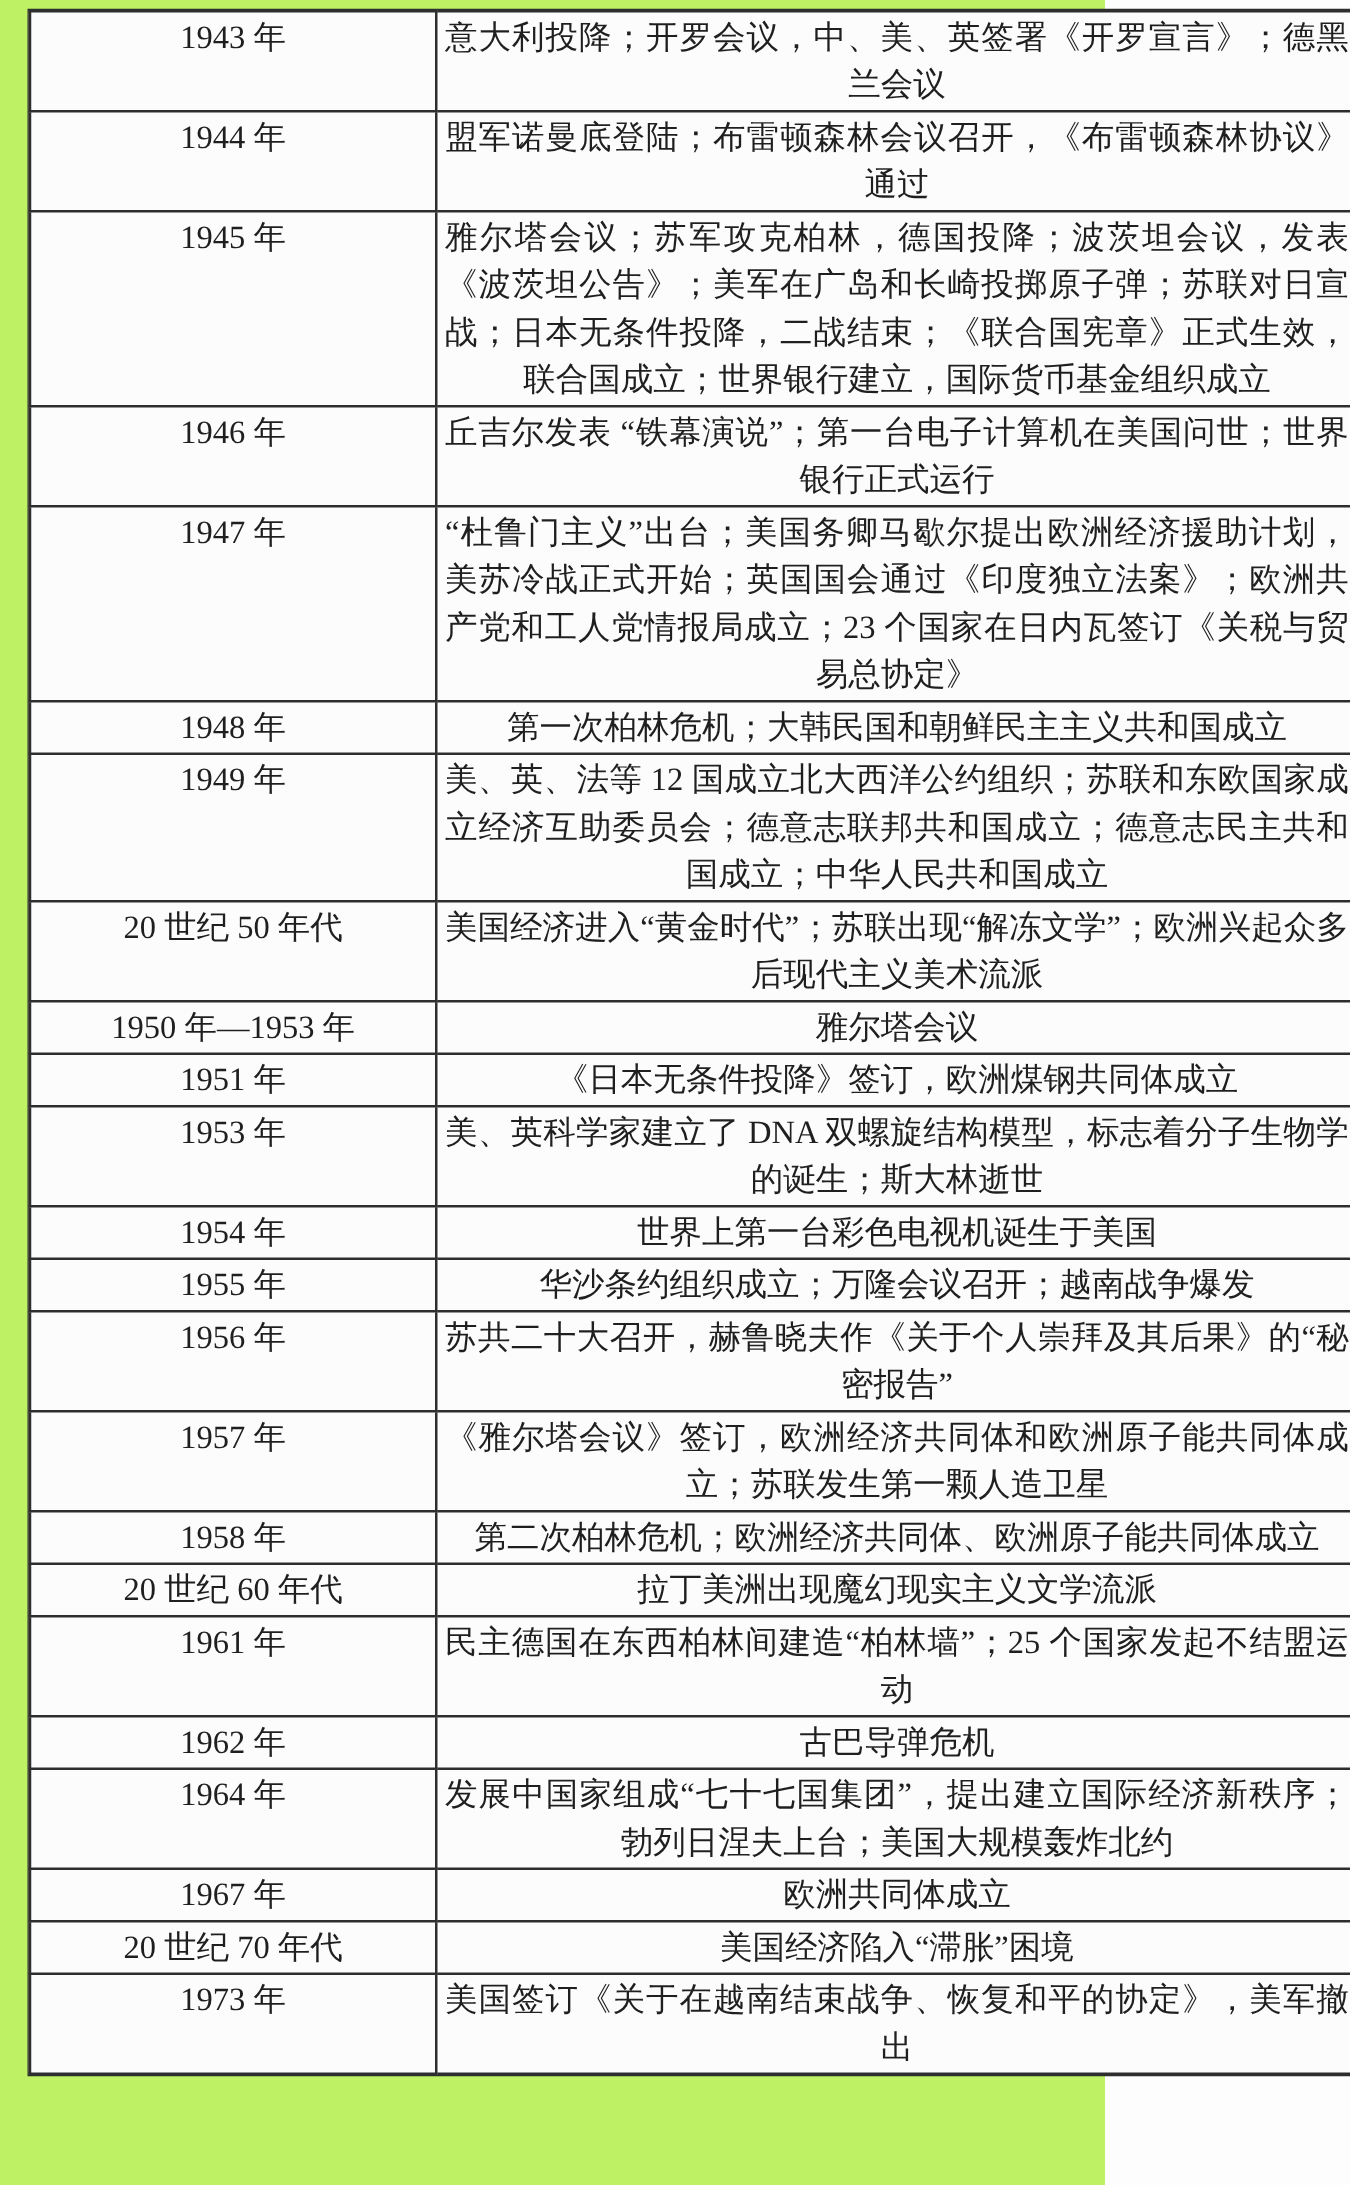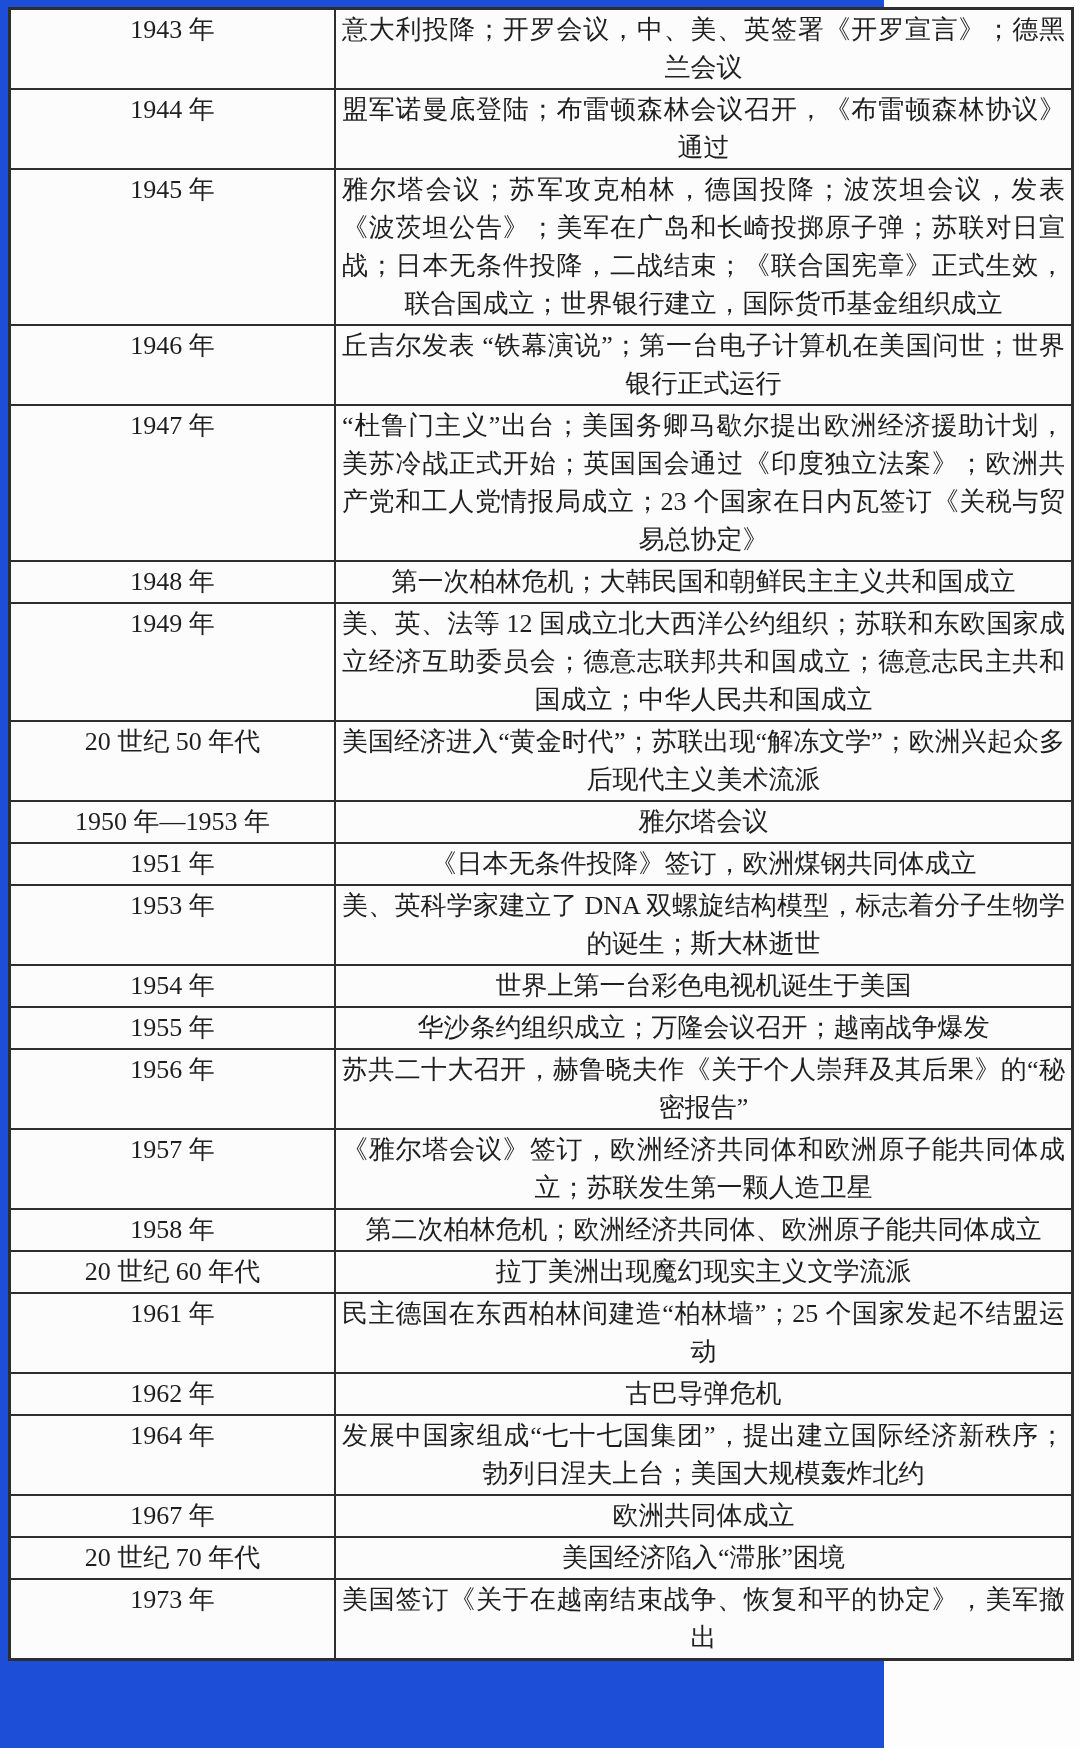--- a/index.html
+++ b/index.html
@@ -6,25 +6,25 @@
     margin: 0;
     padding: 0;
     background: #fdfdfd;
     width: 1080px;
     height: 1748px;
     overflow: hidden;
   }
   .page {
     width: 884px;
     height: 1748px;
-    background: #1d4ed8;
+    background: #bef264;
     font-family: "Liberation Serif", "DejaVu Serif", serif;
     color: #1f1f1f;
     box-sizing: border-box;
-    padding: 8px 8px 0 9px;
+    padding: 8px 8px 0 23px;
   }
   table.timeline {
     border-collapse: collapse;
     width: 1062px;
     table-layout: fixed;
     background: #fcfcfc;
     outline: 1px solid #2e2e2e;
   }
   table.timeline col.col-year  { width: 325px; }
   table.timeline col.col-event { width: 737px; }

